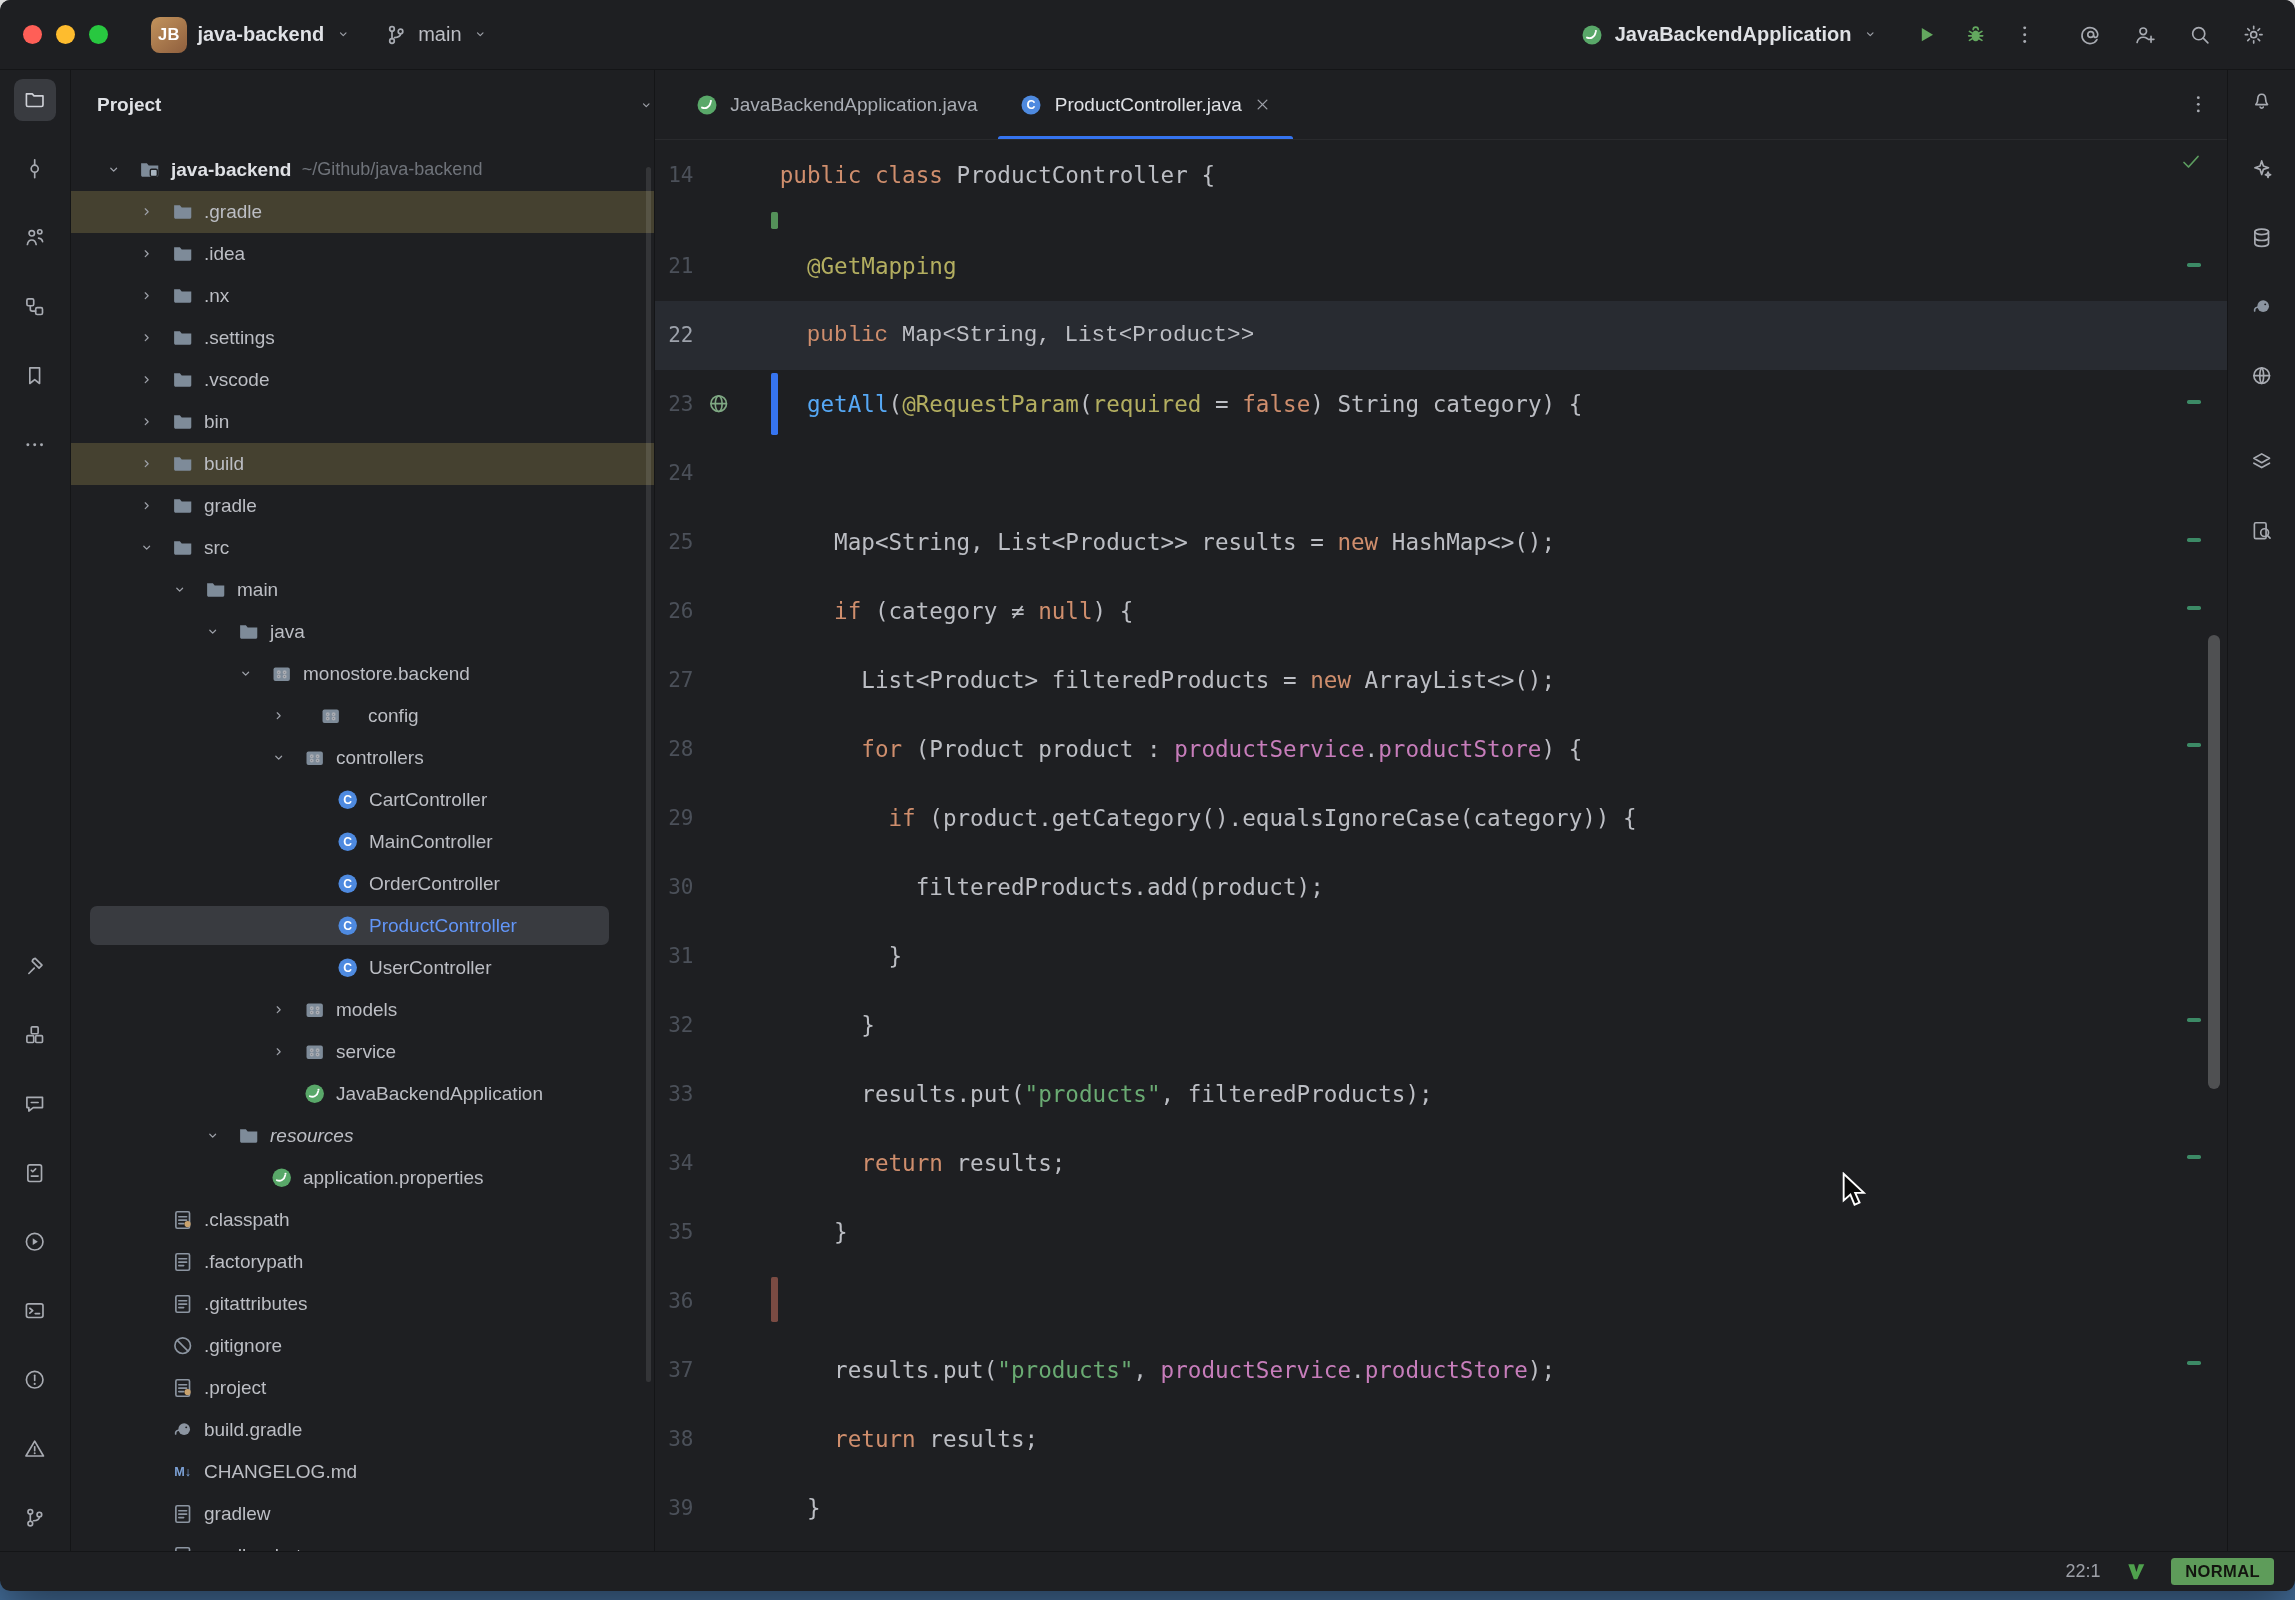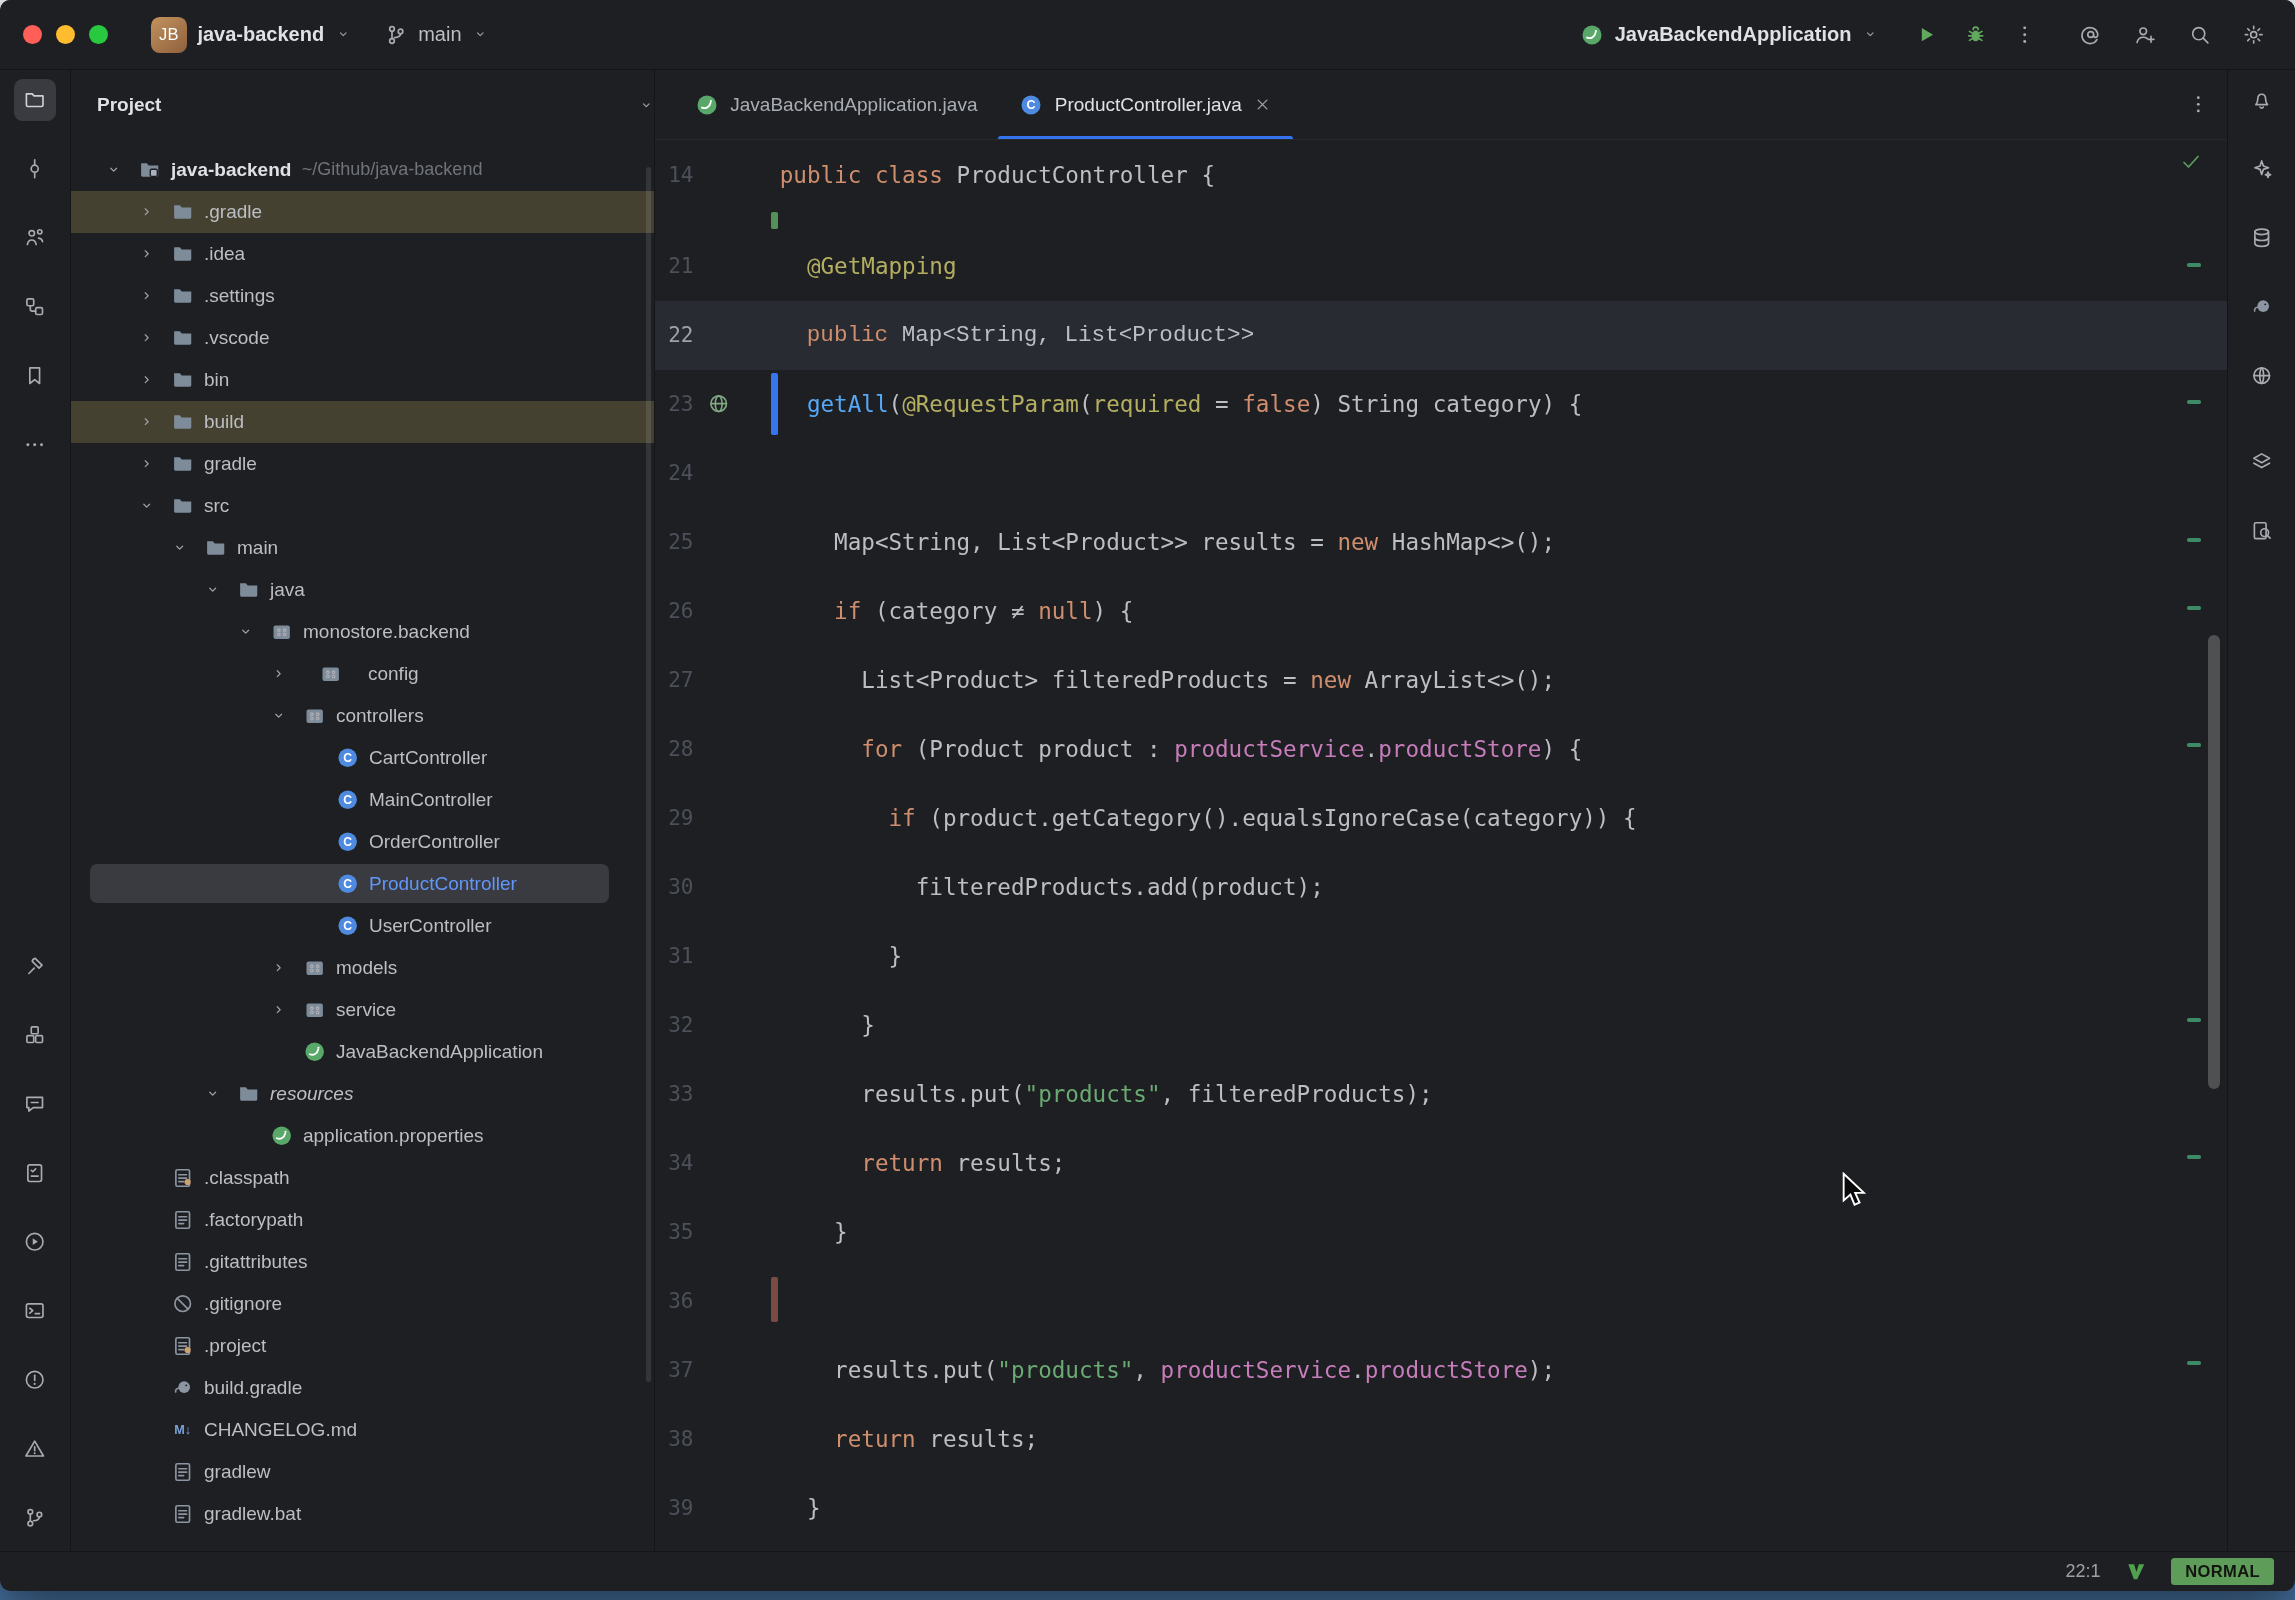--- a/index.html
+++ b/index.html
@@ -14,21 +14,21 @@
   }
 
   
   .titlebar { height:70px; flex:none; display:flex; align-items:center; padding:0 22.6px;
     border-bottom:0.9px solid #141517; background:#1e1f22; }
   .traffic { display:flex; gap:14px; align-items:center; margin-right:33px; }
   .light { width:19px; height:19px; border-radius:50%; display:inline-block; }
   .light.red{background:#ff5f57}.light.yellow{background:#febc2e}.light.green{background:#28c840}
   .tb-widget { display:flex; align-items:center; gap:10.4px; padding:7px 10.4px; border-radius:8.7px; }
   .jb-badge { width:36px; height:36px; border-radius:8.7px;
-    background:linear-gradient(140deg,#c2935c,#8f5f3e); color:#fff; font-weight:400; font-size:16.5px;
+    background:linear-gradient(140deg,#c2935c,#8f5f3e); color:#fff; font-weight:700; font-size:16.5px;
     display:flex; align-items:center; justify-content:center; letter-spacing:0.4px; }
   .tb-label { font-size:20px; color:#bcbec4; white-space:nowrap; }
   .tb-label.strong { color:#dfe1e5; font-weight:600; }
   .chev svg { width:16.5px; height:16.5px; display:block; }
   .tb-icon svg { width:24px; height:24px; display:block; }
   .tb-spacer { flex:1; }
   .tb-actions { display:flex; align-items:center; gap:26px; margin-left:26px; }
   .tb-actions.right { gap:31px; margin-left:42px; margin-right:7px; }
   .tb-btn svg { width:23.4px; height:23.4px; display:block; }
 
@@ -379,20 +379,33 @@
             <span class="chev-slot">
               <svg viewBox="0 0 24 24" fill="none" stroke="#9da0a8" stroke-width="1.7" stroke-linecap="round" stroke-linejoin="round">
                 <path d="M10 8l4 4-4 4"></path>
               </svg>
             </span>
             <span class="titem-icon">
               <svg viewBox="0 0 24 24" fill="none" stroke="#a8abb2" stroke-width="1.7" stroke-linecap="round" stroke-linejoin="round">
                 <path d="M3.2 5.5h5.9l1.9 2.2h9.8v9.9c0 .9-.7 1.6-1.6 1.6H4.8c-.9 0-1.6-.7-1.6-1.6z" fill="#7e8b99" stroke="none"></path>
               </svg>
             </span>
+            <span class="tree-label">.nx</span>
+          </div>
+          <div class="tree-row" style="padding-left: 67px;">
+            <span class="chev-slot">
+              <svg viewBox="0 0 24 24" fill="none" stroke="#9da0a8" stroke-width="1.7" stroke-linecap="round" stroke-linejoin="round">
+                <path d="M10 8l4 4-4 4"></path>
+              </svg>
+            </span>
+            <span class="titem-icon">
+              <svg viewBox="0 0 24 24" fill="none" stroke="#a8abb2" stroke-width="1.7" stroke-linecap="round" stroke-linejoin="round">
+                <path d="M3.2 5.5h5.9l1.9 2.2h9.8v9.9c0 .9-.7 1.6-1.6 1.6H4.8c-.9 0-1.6-.7-1.6-1.6z" fill="#7e8b99" stroke="none"></path>
+              </svg>
+            </span>
             <span class="tree-label">.settings</span>
           </div>
           <div class="tree-row" style="padding-left: 67px;">
             <span class="chev-slot">
               <svg viewBox="0 0 24 24" fill="none" stroke="#9da0a8" stroke-width="1.7" stroke-linecap="round" stroke-linejoin="round">
                 <path d="M10 8l4 4-4 4"></path>
               </svg>
             </span>
             <span class="titem-icon">
               <svg viewBox="0 0 24 24" fill="none" stroke="#a8abb2" stroke-width="1.7" stroke-linecap="round" stroke-linejoin="round">

